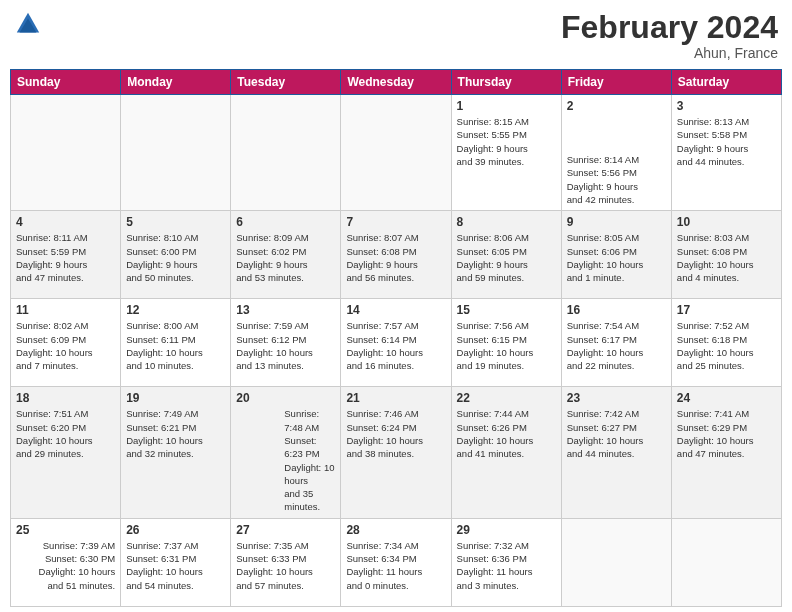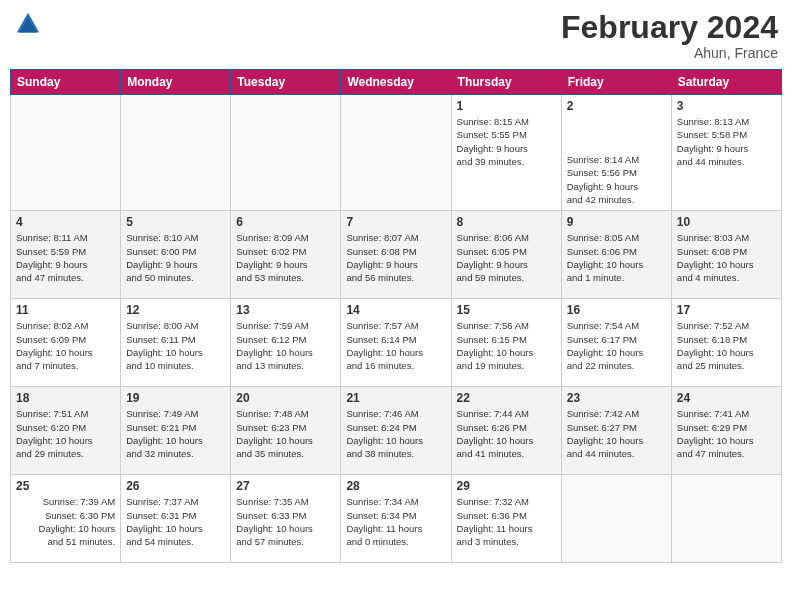--- a/index.html
+++ b/index.html
@@ -263,21 +263,21 @@
         </td>
         <td>
           <div class="day-number">19</div>
           <div class="day-info" style="white-space: pre-line;">Sunrise: 7:49 AM
 Sunset: 6:21 PM
 Daylight: 10 hours
 and 32 minutes.</div>
         </td>
         <td>
           <div class="day-number">20</div>
-          <div class="day-info" style="white-space: pre-line;">Sunrise: 7:48 AM
+          <div class="day-info" style="white-space: pre-line; margin-left: 48px;">Sunrise: 7:48 AM
 Sunset: 6:23 PM
 Daylight: 10 hours
 and 35 minutes.</div>
         </td>
         <td>
           <div class="day-number">21</div>
           <div class="day-info" style="white-space: pre-line;">Sunrise: 7:46 AM
 Sunset: 6:24 PM
 Daylight: 10 hours
 and 38 minutes.</div>

